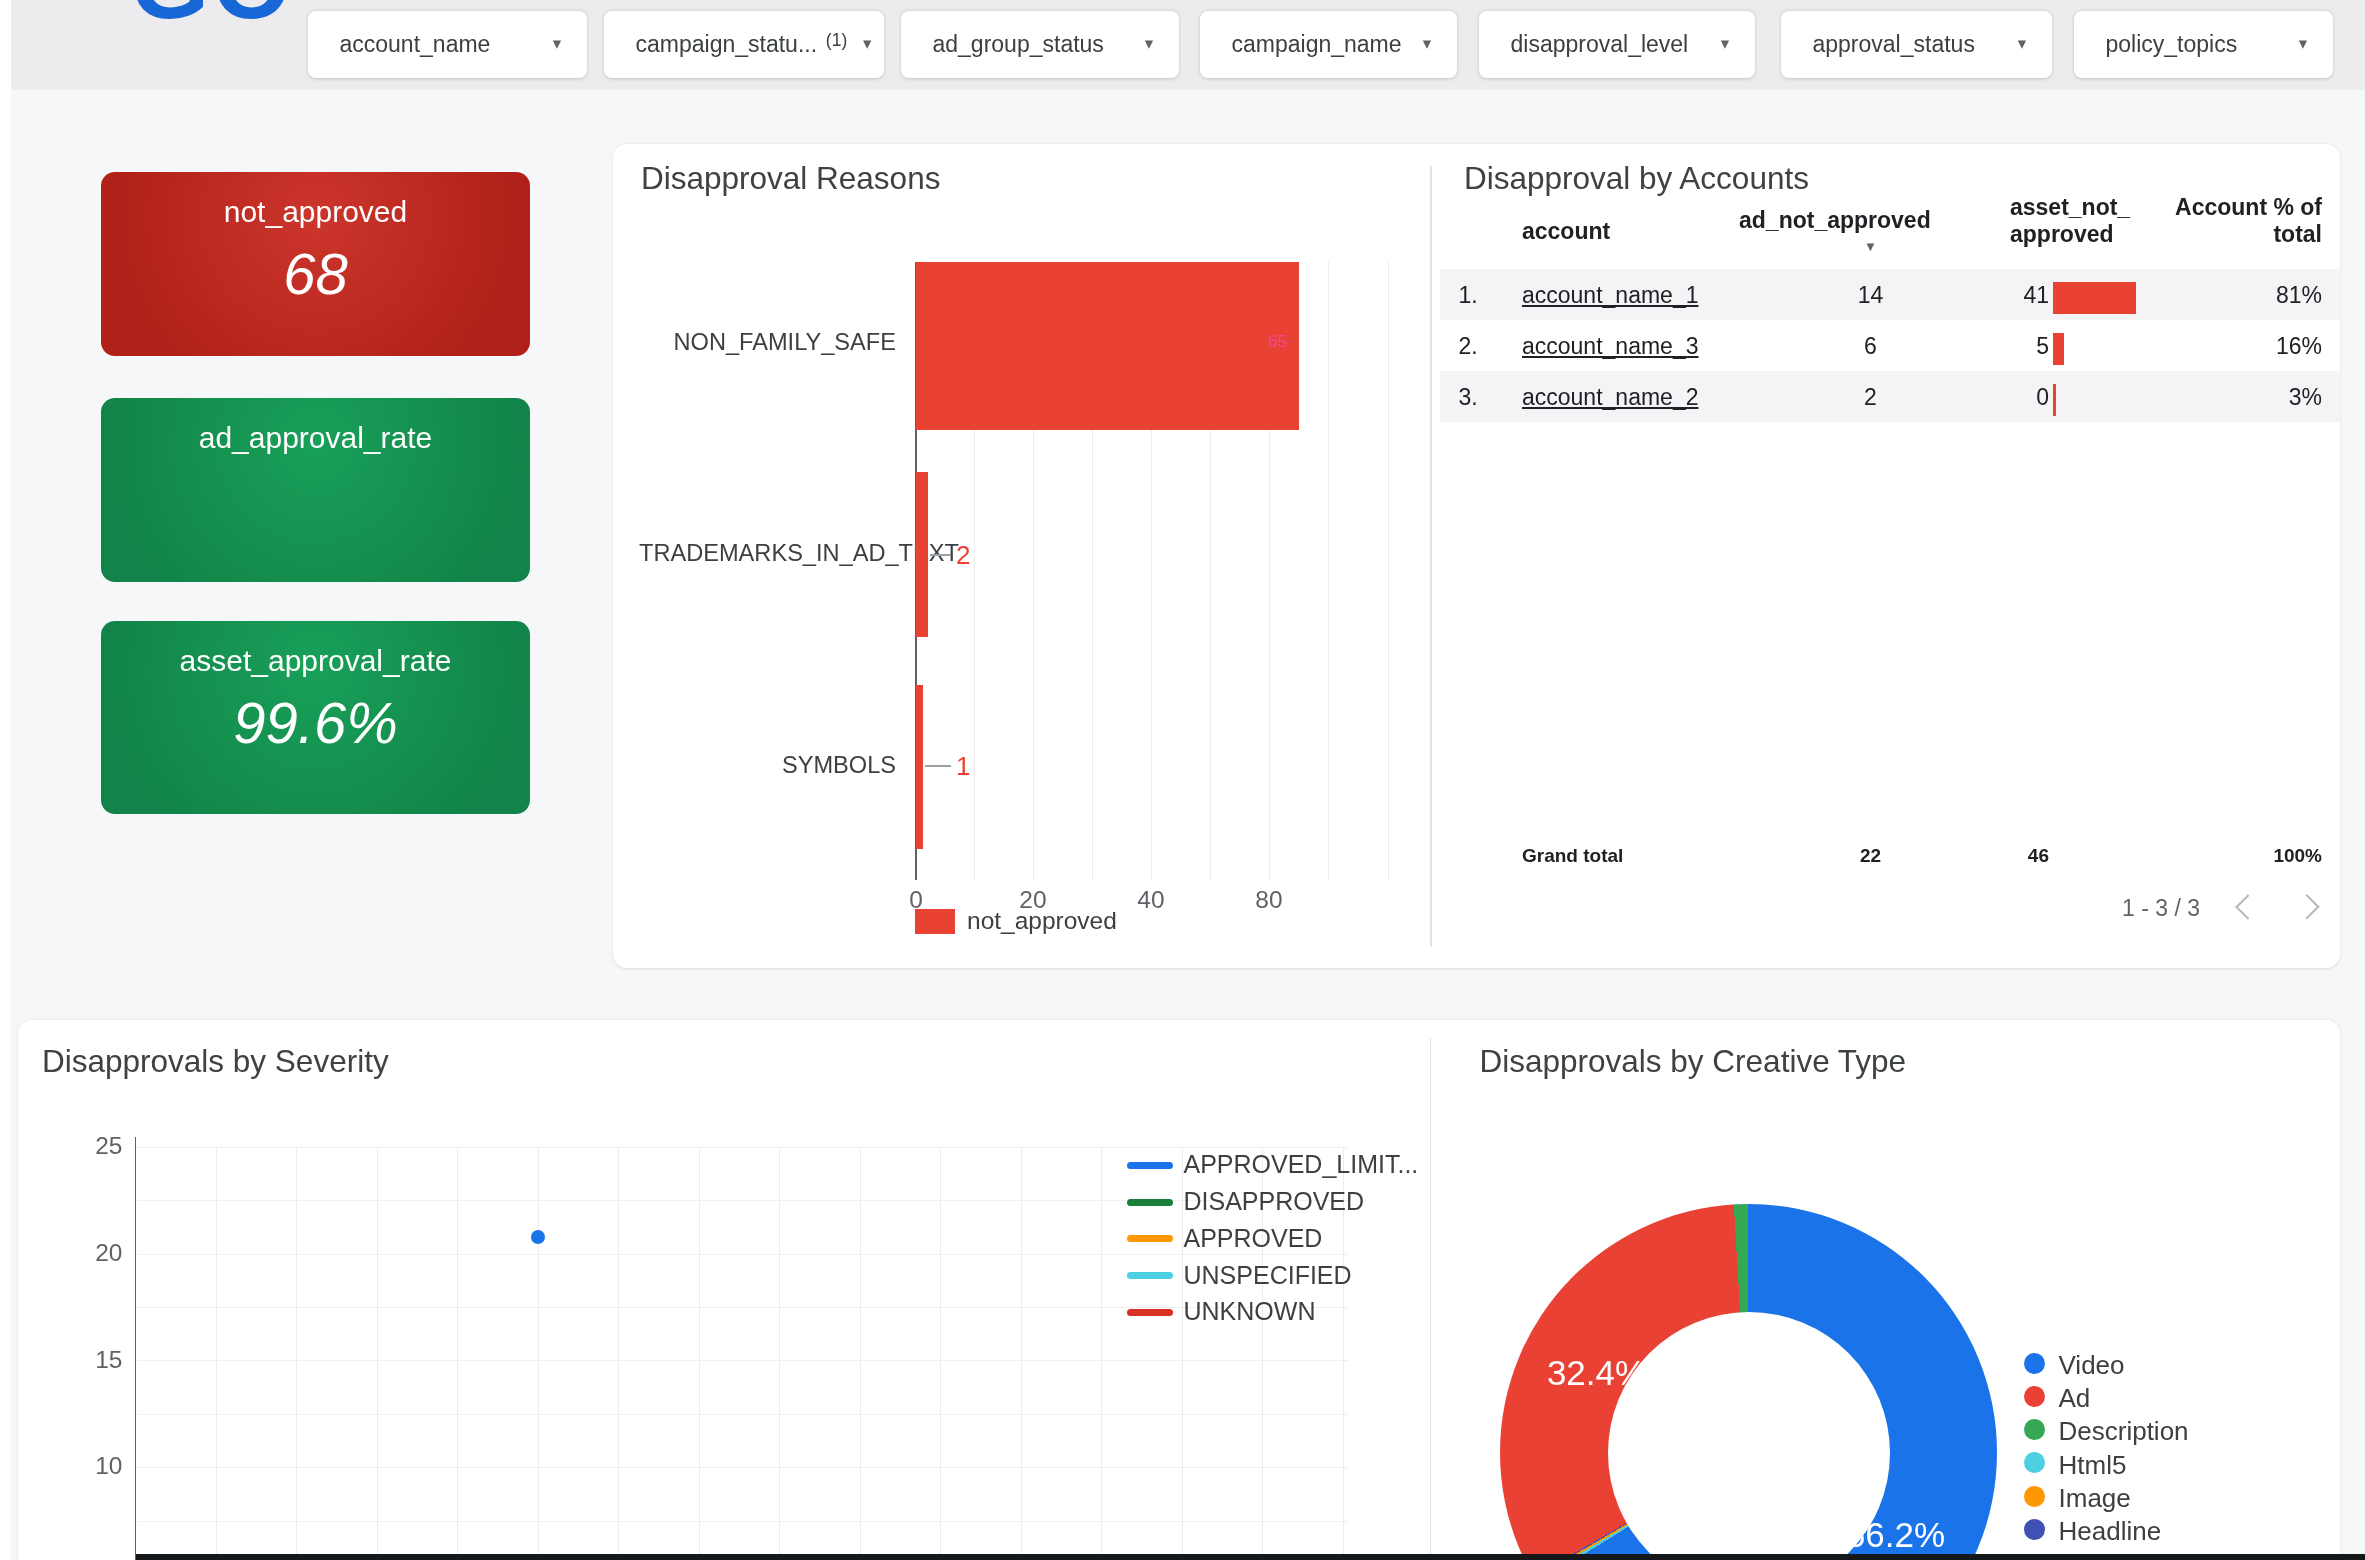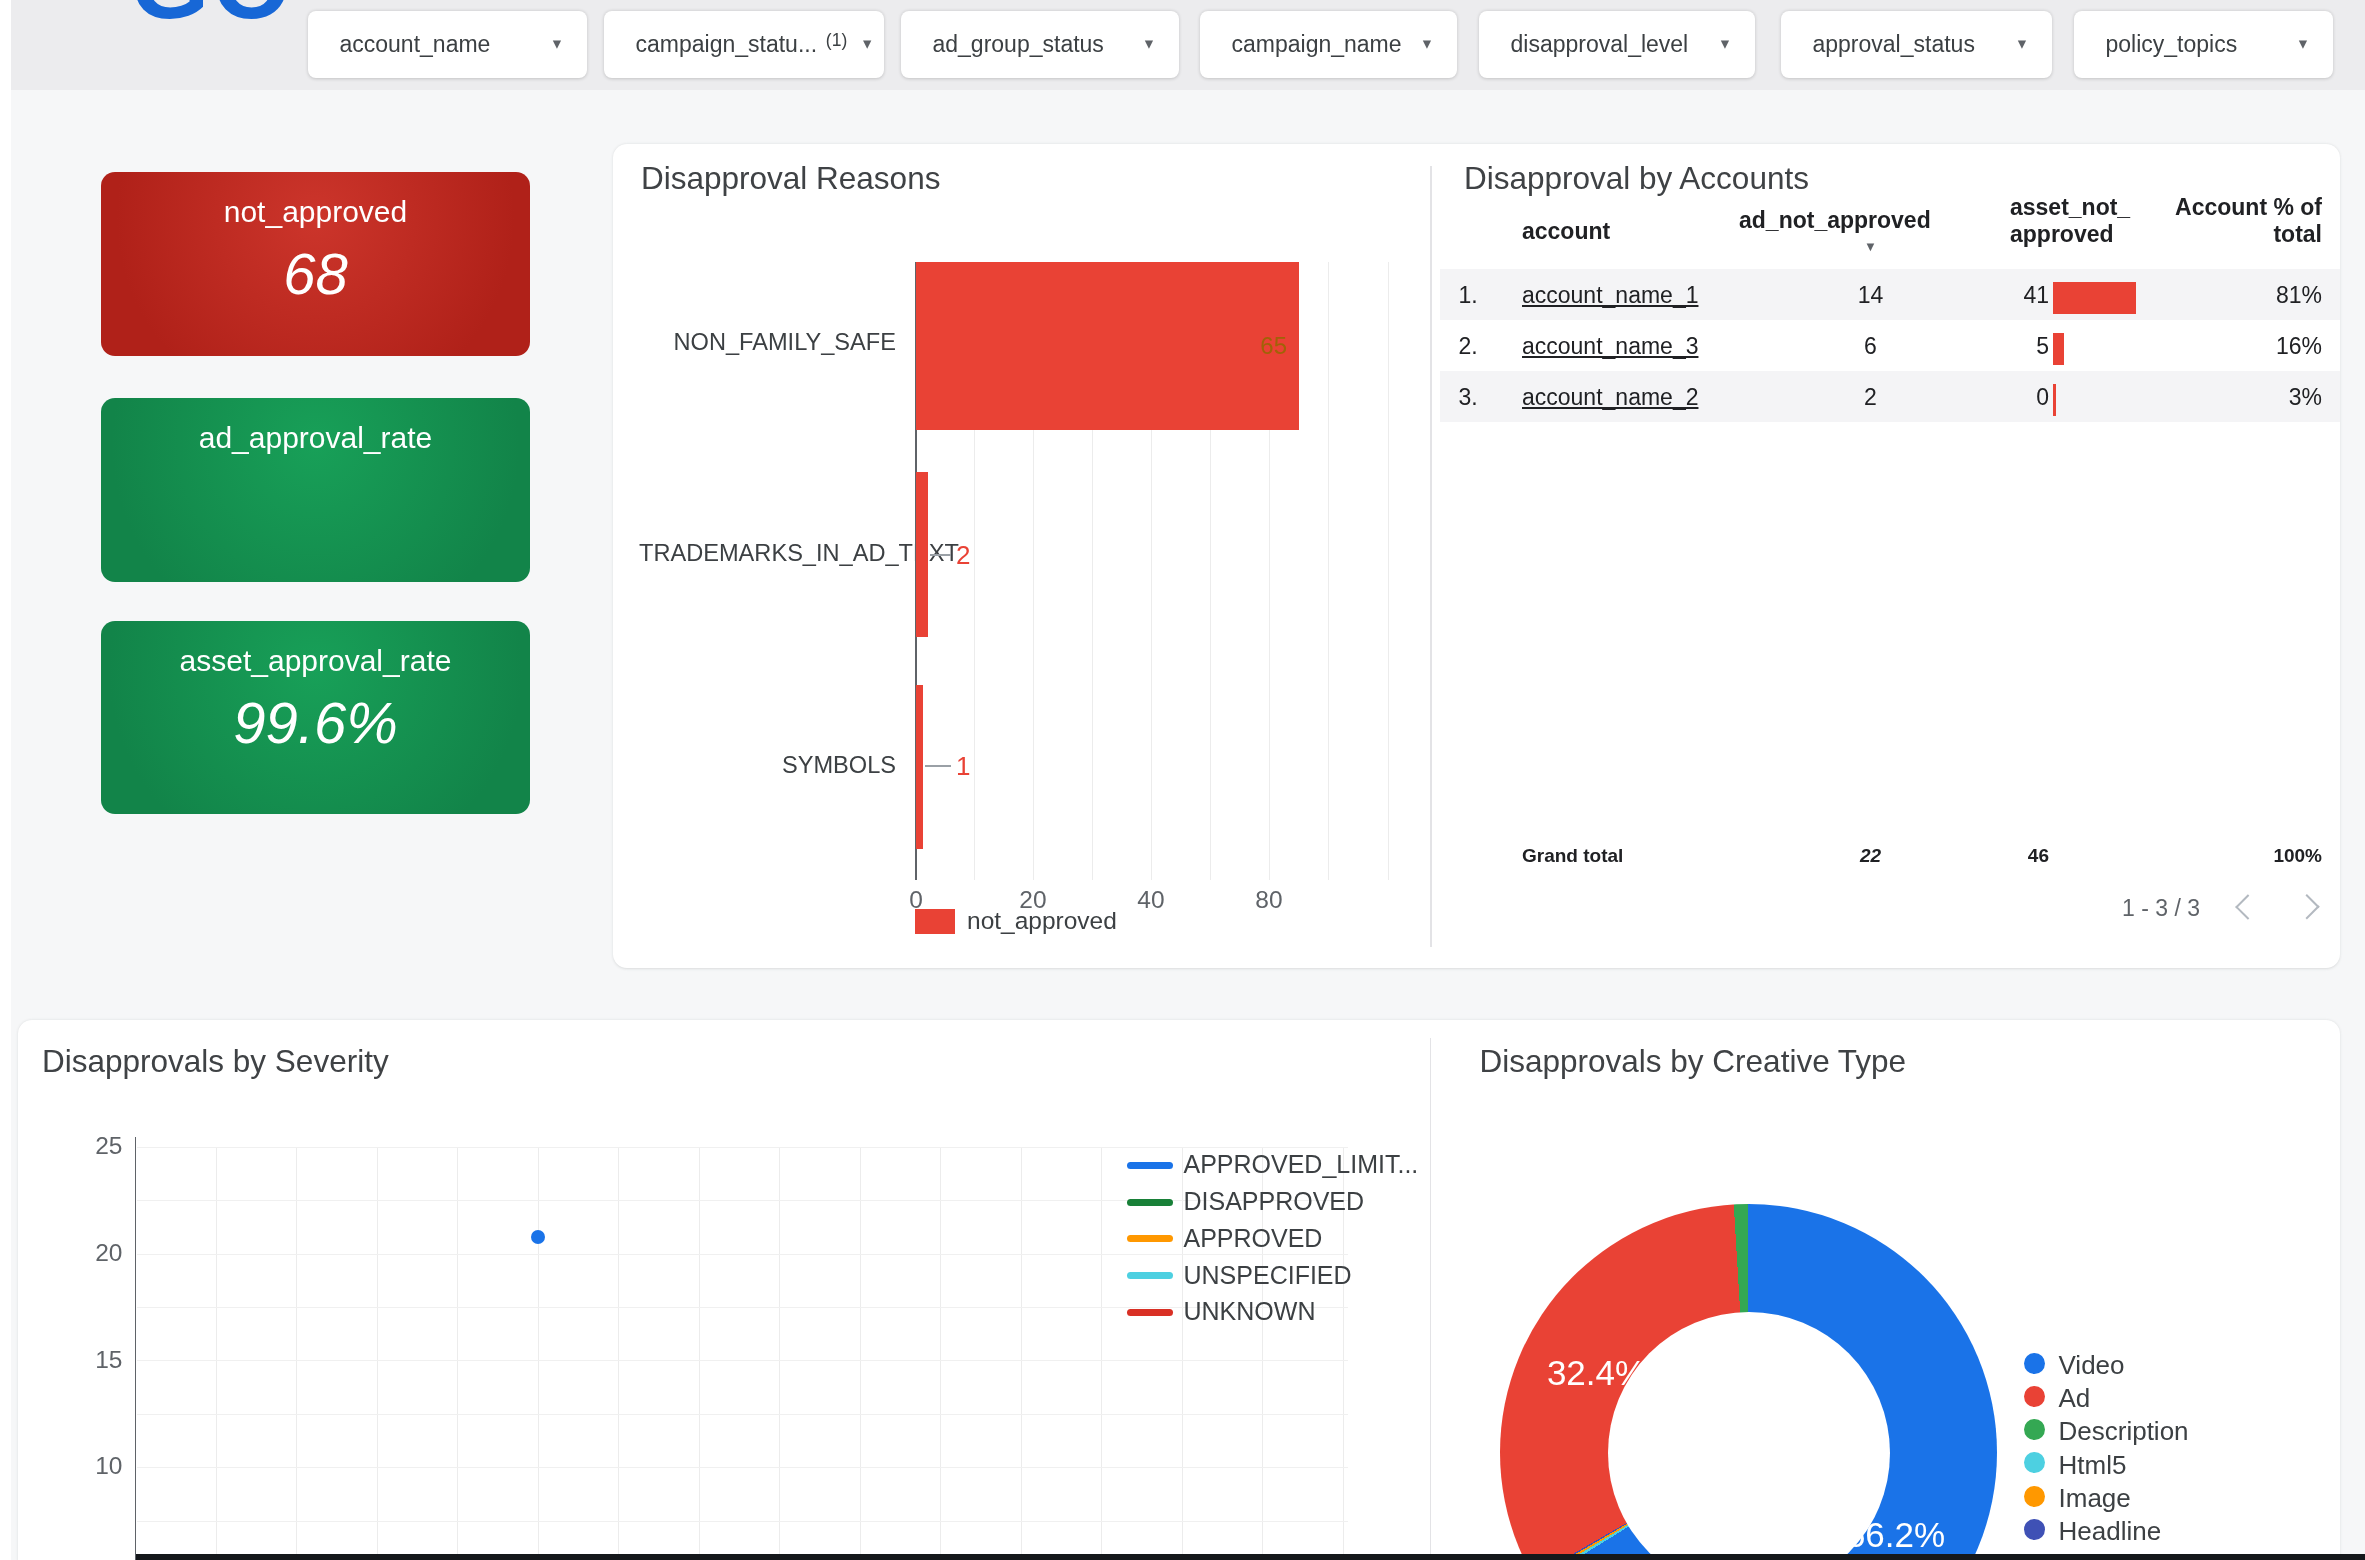--- a/index.html
+++ b/index.html
@@ -27,21 +27,21 @@
   .card-bottom{position:absolute;left:17.5px;top:1020px;width:2322px;height:540px;background:#fff;
             border-radius:14px 14px 0 0;box-shadow:0 0.9px 2.6px rgba(60,64,67,.15);}
   .ctitle{position:absolute;font-size:31.5px;color:#3f4245;}
   .vdiv{position:absolute;width:1.8px;background:#e3e3e6;}
   
   .cat{position:absolute;left:26px;width:257px;text-align:right;font-size:23.6px;color:#3c4043;}
   .axis-v{position:absolute;background:#5f6368;}
   .vgrid{position:absolute;width:0.9px;background:#ececec;}
   .hgrid{position:absolute;height:0.9px;background:#f0f0f0;}
   .hbar{position:absolute;left:303px;background:#e94235;cursor:pointer;}
-  .bar-val{position:absolute;color:#a16207;font-size:24px;}
+  .bar-val{position:absolute;color:#ec4899;font-size:17px;}
   .callout-line{position:absolute;height:1.8px;background:#9aa0a6;}
   .callout-val{position:absolute;color:#e94235;font-size:26px;}
   .xtick{position:absolute;font-size:24.5px;color:#5f6368;transform:translateX(-50%);}
   .leg-swatch{position:absolute;background:#e94235;}
   .leg-label{position:absolute;font-size:24.5px;color:#3c4043;}
   
   .th{position:absolute;font-weight:bold;font-size:23px;color:#202124;line-height:27px;cursor:pointer;}
   .sort-arrow{position:absolute;font-size:13px;color:#5f6368;}
   .trow{position:absolute;left:827px;width:900px;height:51px;}
   .trow.odd{background:#f4f4f6;}
@@ -185,21 +185,21 @@
     <div class="trow odd" style="top:227px;">
       <div style="left:18.4px;">3.</div>
       <div class="acct-link" style="left:82px;">account_name_2</div>
       <div style="left:343px;width:175px;text-align:center;">2</div>
       <div style="left:521px;width:88px;text-align:right;">0</div>
       <div class="databar" style="left:613px;width:2.6px;"></div>
       <div style="left:748px;width:134px;text-align:right;">3%</div>
     </div>
 
     <div class="gt" style="left:909px;">Grand total</div>
-    <div class="gt" style="left:1170px;width:175px;text-align:center;font-style:italic;">22</div>
+    <div class="gt" style="left:1170px;width:175px;text-align:center;">22</div>
     <div class="gt" style="left:1348px;width:88px;text-align:right;">46</div>
     <div class="gt" style="left:1575px;width:134px;text-align:right;">100%</div>
 
     <div class="pager-text">1 - 3 / 3</div>
     <span class="chev left" style="left:1626px;top:754px;"></span>
     <span class="chev right" style="left:1685px;top:754px;"></span>
   </div>
 
   <div class="card-bottom">
     <div class="ctitle" style="left:24.5px;top:23px;">Disapprovals by Severity</div>

